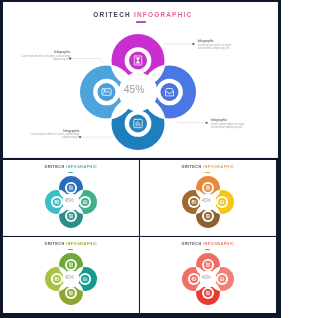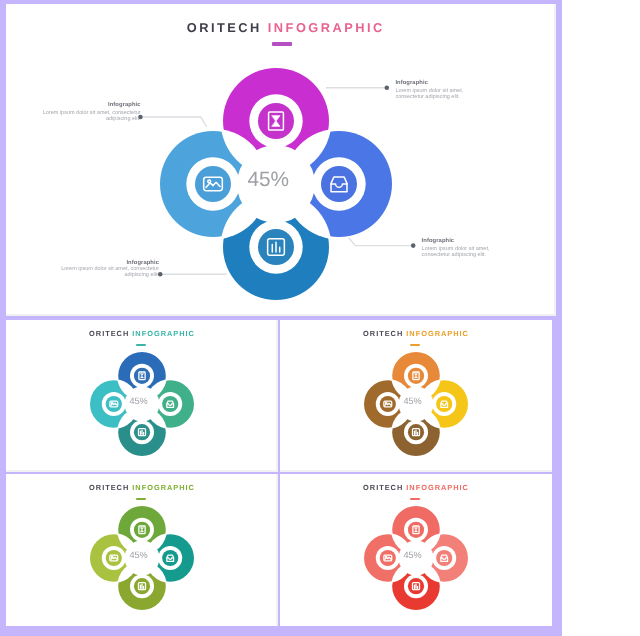--- a/index.html
+++ b/index.html
@@ -1,17 +1,17 @@
 <!DOCTYPE html>
 <html><head>
 <meta charset="utf-8">
 <style>
   html,body{margin:0;padding:0;background:#ffffff;}
   body{width:281px;height:318px;font-family:"Liberation Sans",sans-serif;overflow:hidden;}
-  .page{position:relative;width:281px;height:318px;background:#c4b5fd;}
+  .page{position:relative;width:281px;height:318px;background:#0f172a;}
 
   
   .slide-main{position:absolute;left:3px;top:2px;width:275px;height:156px;background:#ffffff;
               border-right:1px solid #f1f2f4;border-bottom:1px solid #eef0f2;box-sizing:border-box;}
   .title{position:absolute;left:2.4px;top:10.2px;width:275px;text-align:center;font-size:6.4px;
          letter-spacing:1.25px;font-weight:700;color:#3f3f4b;white-space:nowrap;line-height:6.4px;}
   .title .w2{color:#e8638f;}
   .title-dash{position:absolute;left:132.7px;top:19.3px;width:10px;height:2.2px;background:#b74fc4;border-radius:0.5px;}
 
   .flower-wrap{position:absolute;left:70px;top:25px;width:130px;height:130px;}

